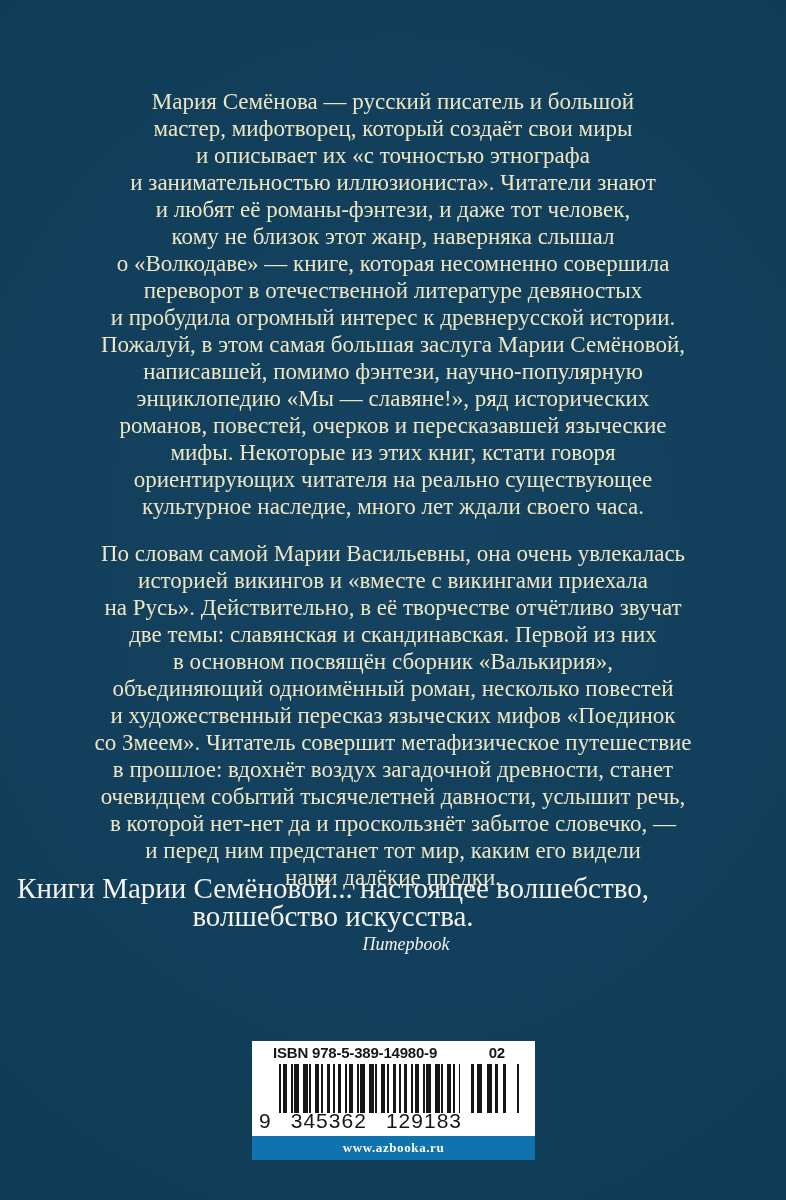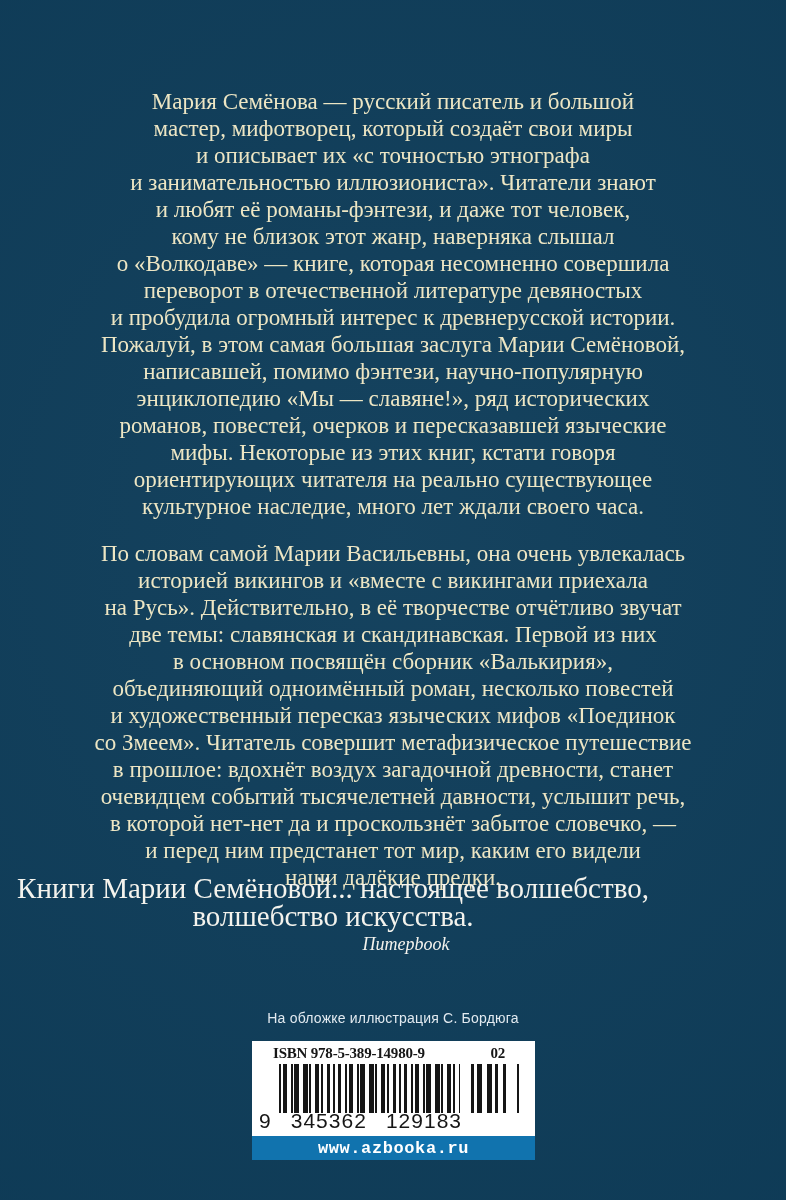--- a/index.html
+++ b/index.html
@@ -79,21 +79,21 @@
   }
   .white-area {
     position: relative;
     height: 95px;
     background: var(--barcode-bg);
   }
   .isbn-row {
     display: flex;
     justify-content: space-between;
     padding: 4px 30px 0 21px;
-    font-family: Liberation Serif, serif;
+    font-family: Liberation Sans, sans-serif;
     font-size: 15px;
     font-weight: 700;
     letter-spacing: -0.2px;
     color: var(--barcode-ink);
     line-height: 16px;
   }
   .bars-row {
     position: absolute;
     left: 27px;
     top: 23px;
@@ -136,23 +136,23 @@
   }
   .band {
     height: 24px;
     background: var(--website-band);
     display: flex;
     align-items: center;
     justify-content: center;
   }
   .band span {
     color: #ffffff;
-    font-family: Liberation Mono, monospace;
+    font-family: Liberation Serif, serif;
     font-weight: 700;
-    font-size: 17px;
+    font-size: 13px;
     letter-spacing: 0.6px;
   }
 </style>
 </head>
 <body>
 
 <div class="cover">
 
   <p class="body-par p1">Мария Семёнова — русский писатель и большой
 мастер, мифотворец, который создаёт свои миры
@@ -183,21 +183,20 @@
 очевидцем событий тысячелетней давности, услышит речь,
 в которой нет-нет да и проскользнёт забытое словечко, —
 и перед ним предстанет тот мир, каким его видели
 наши далёкие предки.</p>
 
   <p class="quote">Книги Марии Семёновой... настоящее волшебство,
 волшебство искусства.</p>
 
   <p class="attribution">Питерbook</p>
 
-  <p class="credit">На обложке иллюстрация С. Бордюга</p>
 
   <div class="barcode-block">
     <div class="white-area">
       <div class="isbn-row">
         <span>ISBN 978-5-389-14980-9</span>
         <span>02</span>
       </div>
       <div class="bars-row">
         <div class="main-bars"></div>
         <div class="addon-bars"></div>

